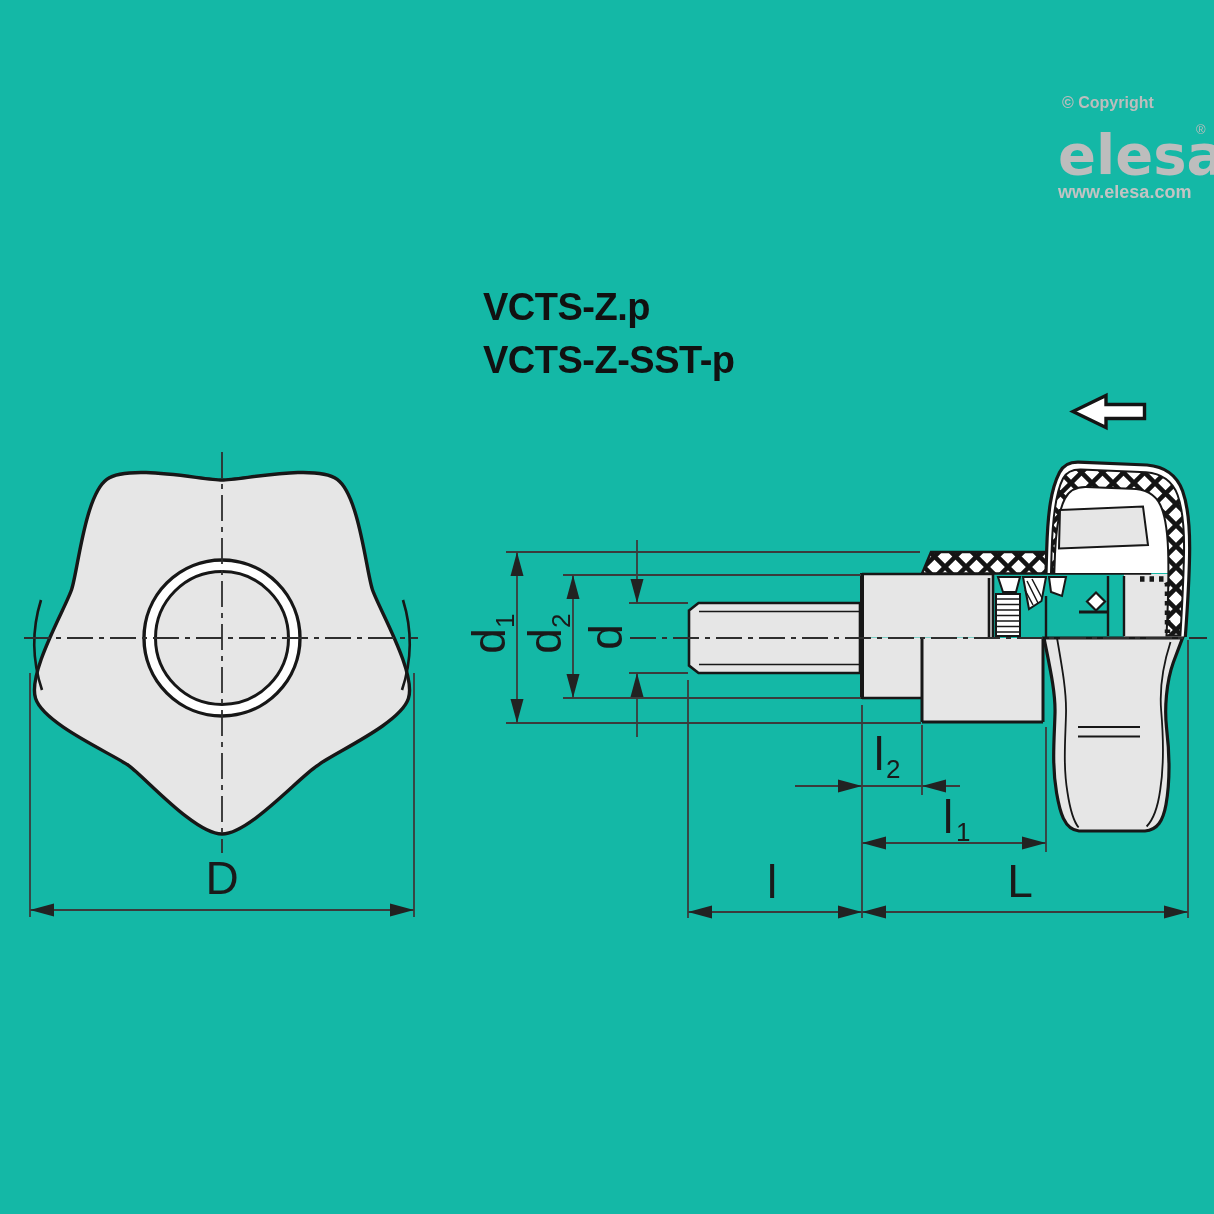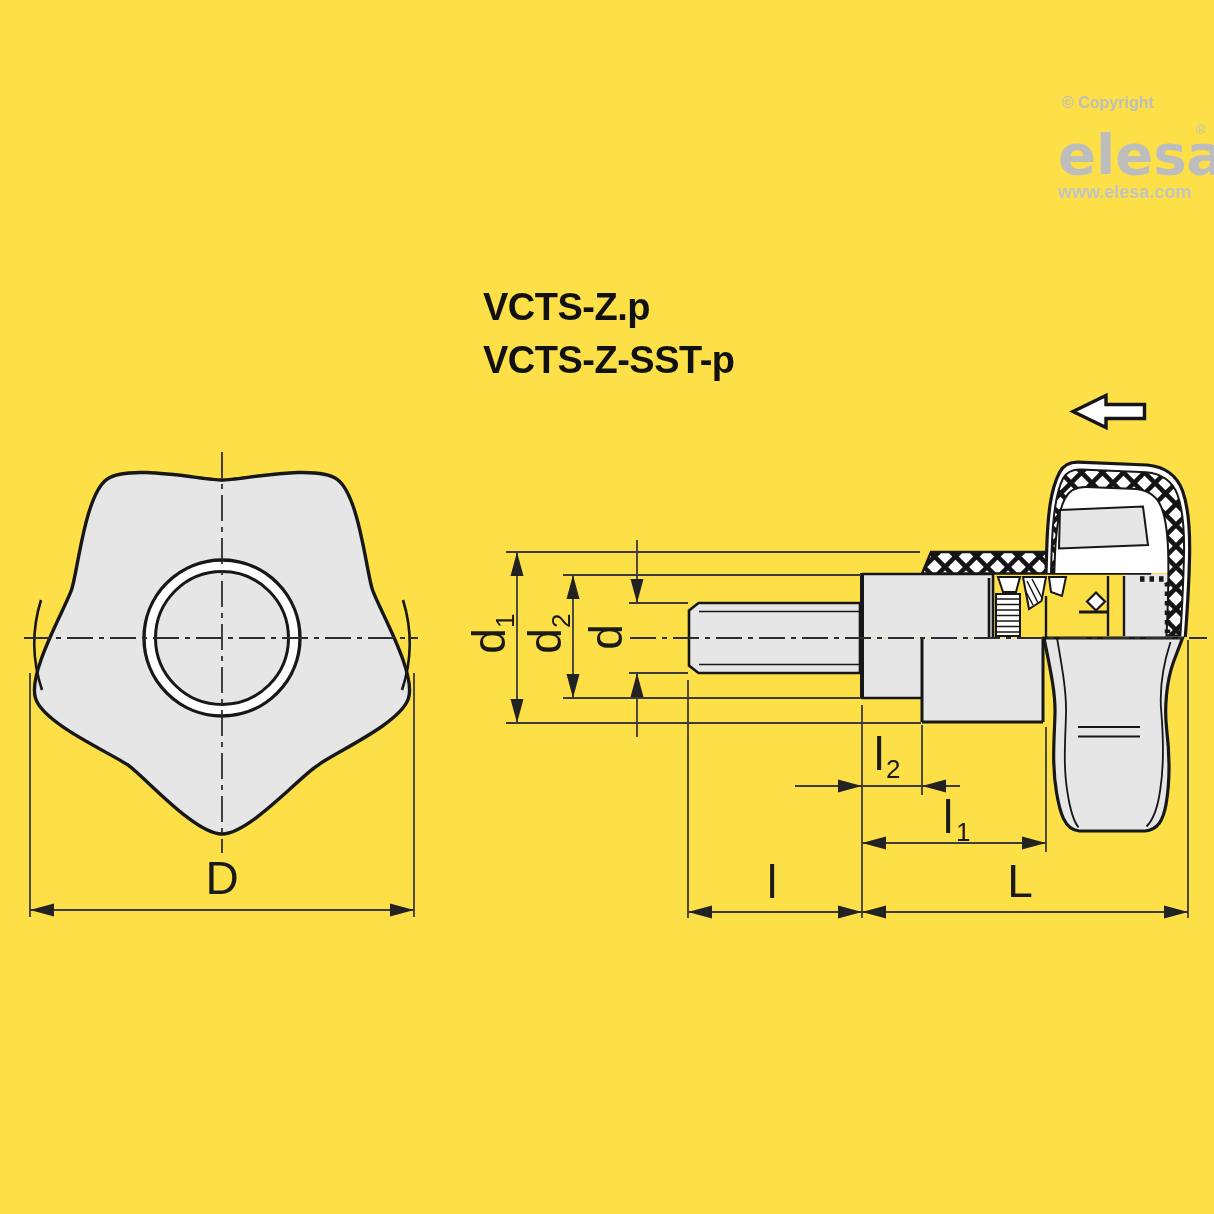--- a/index.html
+++ b/index.html
@@ -1,16 +1,16 @@
 <!DOCTYPE html>
 <html><head>
 <meta charset="utf-8">
 <style>
   html,body{margin:0;padding:0;background:#fff;}
-  .canvas{position:relative;width:1214px;height:1214px;background:#fde047;overflow:hidden;
+  .canvas{position:relative;width:1214px;height:1214px;background:#14b8a6;overflow:hidden;
           font-family:"Liberation Sans",sans-serif;}
   svg{display:block;}
   .outline{stroke:#171717;fill:none;}
   .part{fill:#e6e6e6;}
   .dim{stroke:#3b3b3b;stroke-width:1.8;fill:none;}
   .dimarrow{fill:#222;stroke:none;}
   .cl{stroke:#2e2e2e;stroke-width:1.8;fill:none;stroke-dasharray:26 6 5 6;}
   .dimtext{font-family:"Liberation Sans",sans-serif;font-size:46px;fill:#1a1a1a;}
   .dimsub{font-family:"Liberation Sans",sans-serif;font-size:26px;fill:#1a1a1a;}
   .titletext{font-family:"Liberation Sans",sans-serif;font-weight:bold;font-size:38px;fill:#111;letter-spacing:-0.5px;}

